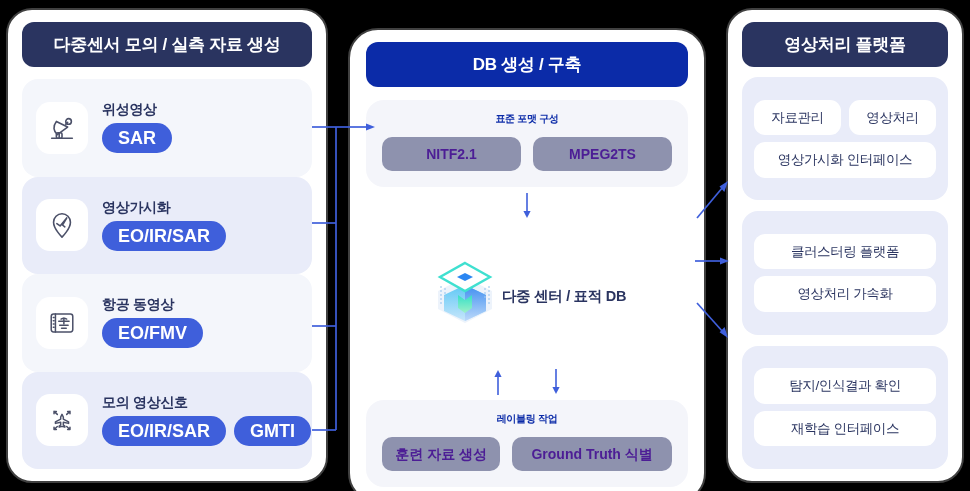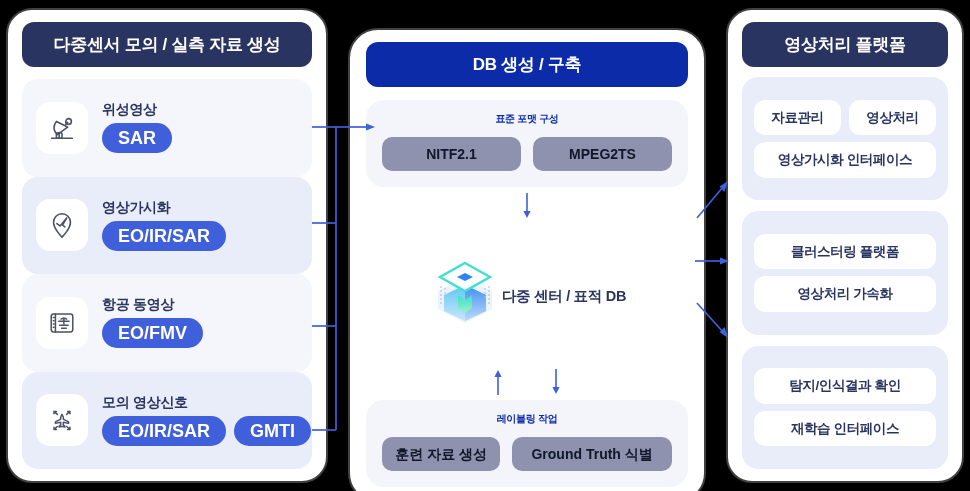--- a/index.html
+++ b/index.html
@@ -82,21 +82,21 @@
     border-radius:18px;
     padding:14px 16px 16px;
     text-align:center;
   }
   .panel-title{
     color:#0b2ba8;font-weight:bold;font-size:10px;letter-spacing:-0.3px;
     margin-bottom:13px;line-height:1;
   }
   .chiprow{display:flex;gap:12px;justify-content:center;}
   .gchip{
-    background:#8e92ae;color:#0f172a;
+    background:#8e92ae;color:#4c1d95;
     font-weight:bold;font-size:14px;
     border-radius:10px;
     padding:10px 0;line-height:1;
     flex:1 1 0;text-align:center;
     white-space:nowrap;
   }
   .gchip.wide{flex:1.35 1 0;}
 
   .mid-center{
     flex:1 1 auto;
@@ -115,21 +115,21 @@
   .rgroup{
     background:#e9ecf9;
     border-radius:16px;
     padding:11px 12px;
     display:flex;flex-direction:column;gap:7px;
     flex:1 1 0;justify-content:center;
   }
   .rrow{display:flex;gap:8px;}
   .rchip{
     background:#ffffff;border-radius:11px;
-    color:#2a3460;font-weight:bold;font-size:13.5px;letter-spacing:-0.4px;
+    color:#2a3460;font-weight:normal;font-size:13.5px;letter-spacing:-0.4px;
     padding:11px 4px;line-height:1;
     text-align:center;flex:1 1 0;
     white-space:nowrap;
   }
 
   
   .connect{position:absolute;left:0;top:0;width:970px;height:491px;pointer-events:none;}
 </style>
 </head>
 <body>

